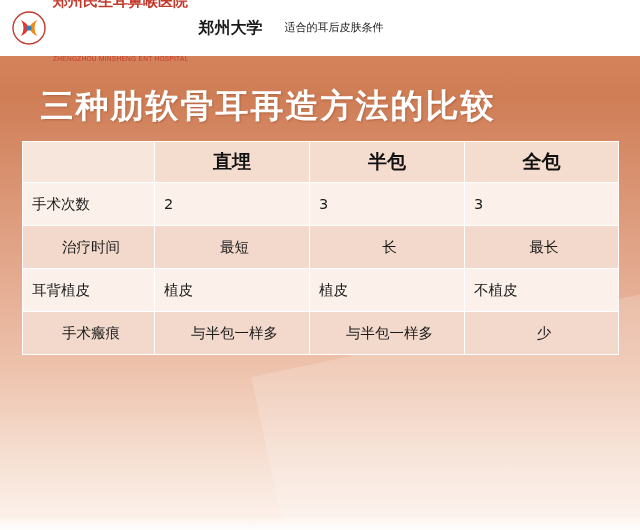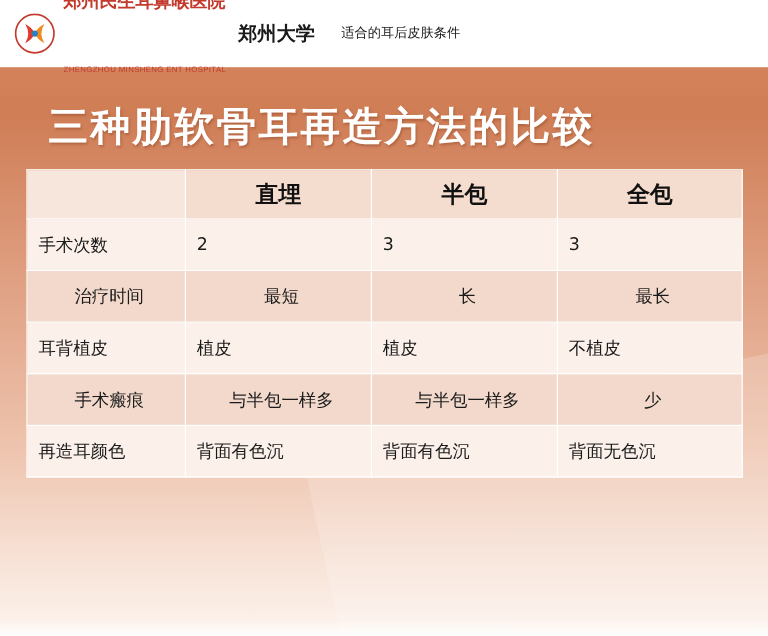--- a/index.html
+++ b/index.html
@@ -217,24 +217,18 @@
           <td>植皮</td>
           <td>植皮</td>
           <td>不植皮</td>
         </tr>
         <tr class="even">
           <td class="rowhead">手术瘢痕</td>
           <td>与半包一样多</td>
           <td>与半包一样多</td>
           <td>少</td>
         </tr>
-        <tr class="odd">
-          <td class="rowhead">再造耳颜色</td>
-          <td>背面有色沉</td>
-          <td>背面有色沉</td>
-          <td>背面无色沉</td>
-        </tr>
       </tbody>
     </table>
   </div>
 
   <div class="footer-shadow"></div>
 </div>
 
 </body></html>

